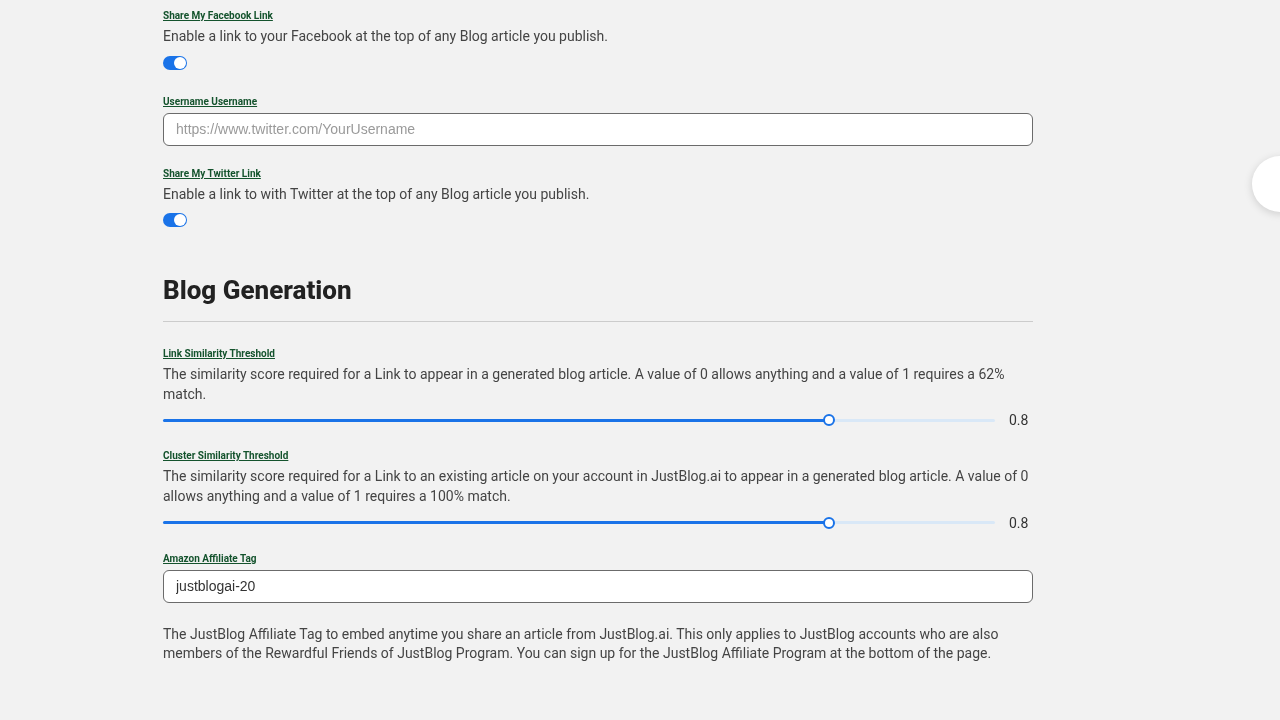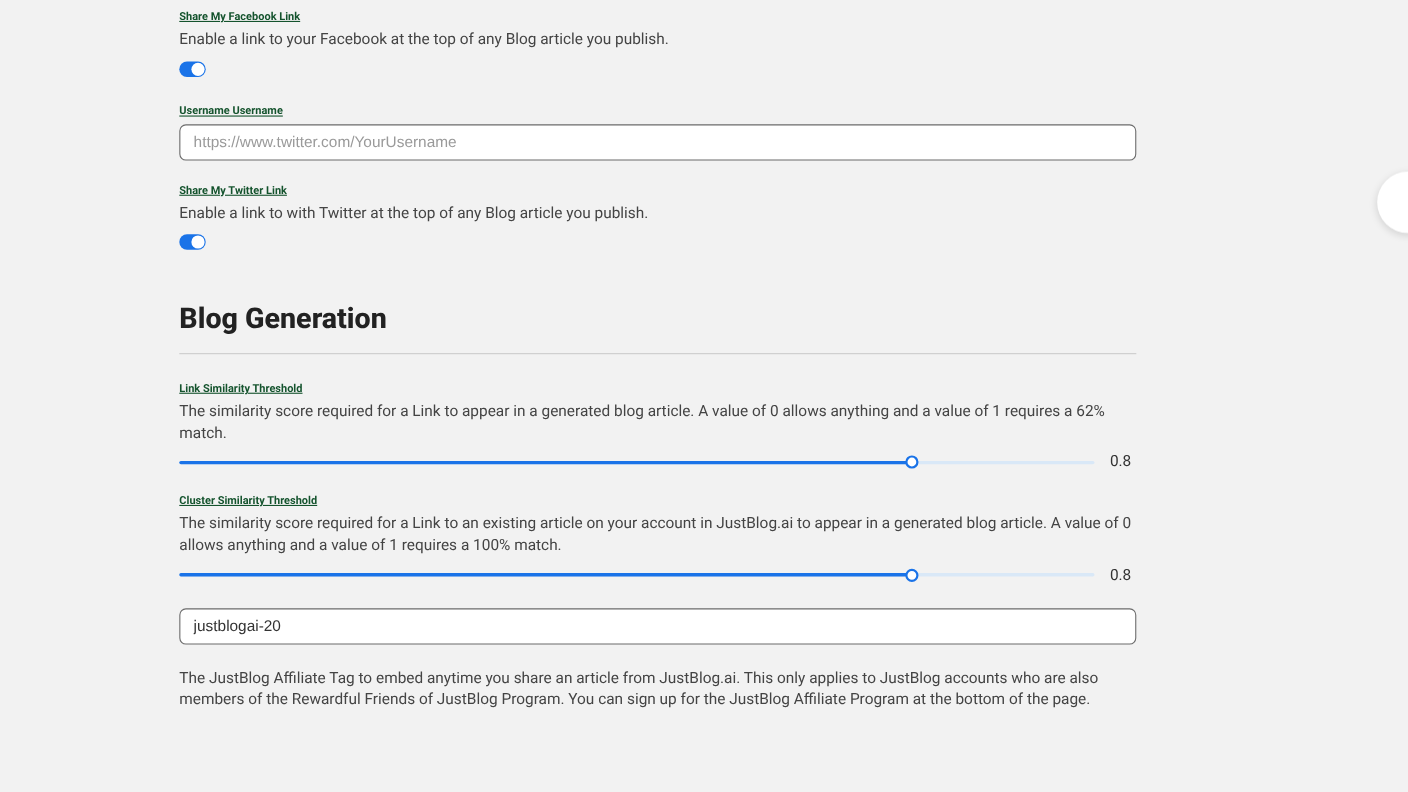--- a/index.html
+++ b/index.html
@@ -173,20 +173,21 @@
       <div class="slider-wrap">
         <div class="slider-track"></div>
         <div class="slider-fill" id="fill2" style="width: 80%;"></div>
         <div class="slider-thumb" id="thumb2" style="left: 80%;"></div>
       </div>
       <div class="slider-val">0.8</div>
     </div>
   </div>
 
   <div class="field-group">
+    <div class="field-label">Amazon Affiliate Tag</div>
     <input type="text" class="text-input" value="justblogai-20" style="">
   </div>
 
   <div class="field-group">
     <div class="field-desc">The JustBlog Affiliate Tag to embed anytime you share an article from JustBlog.ai. This only applies to JustBlog accounts who are also members of the Rewardful Friends of JustBlog Program. You can sign up for the JustBlog Affiliate Program at the bottom of the page.</div>
 
   </div>
 
 </div>
 

